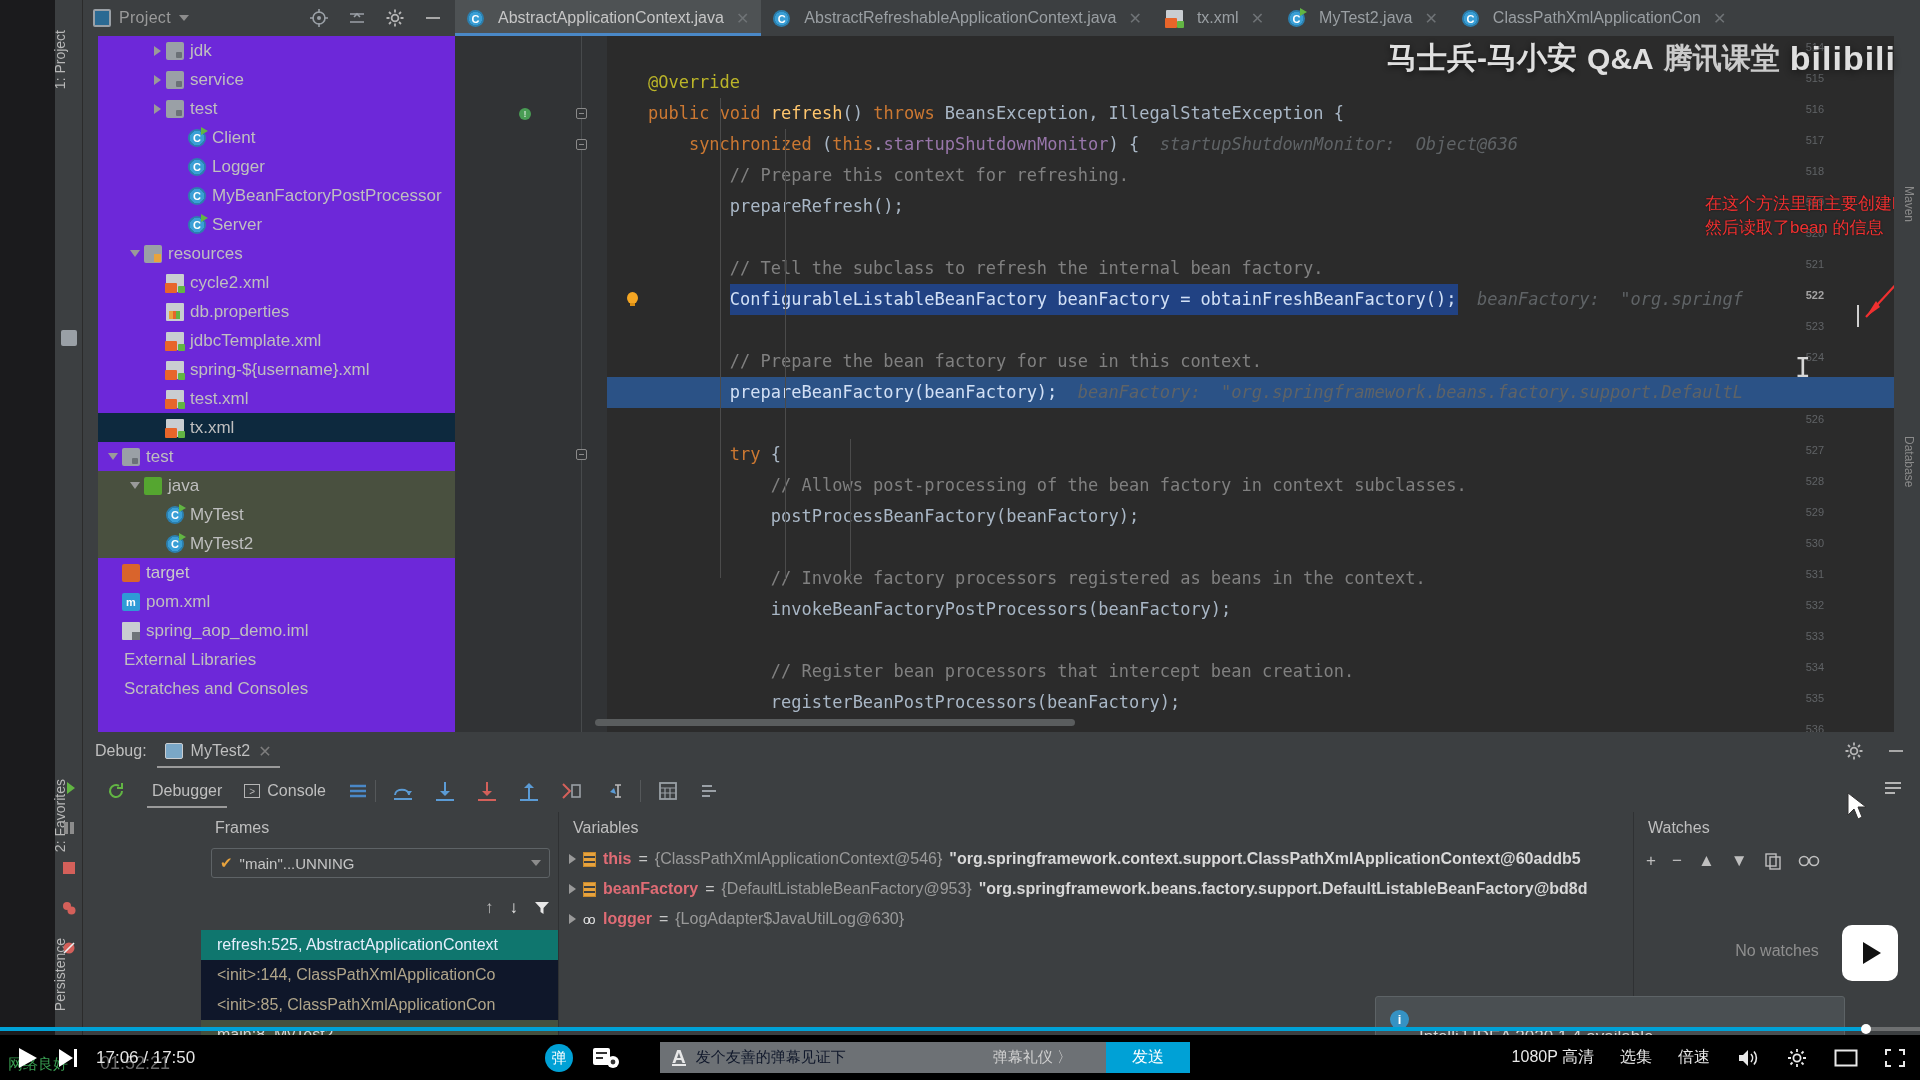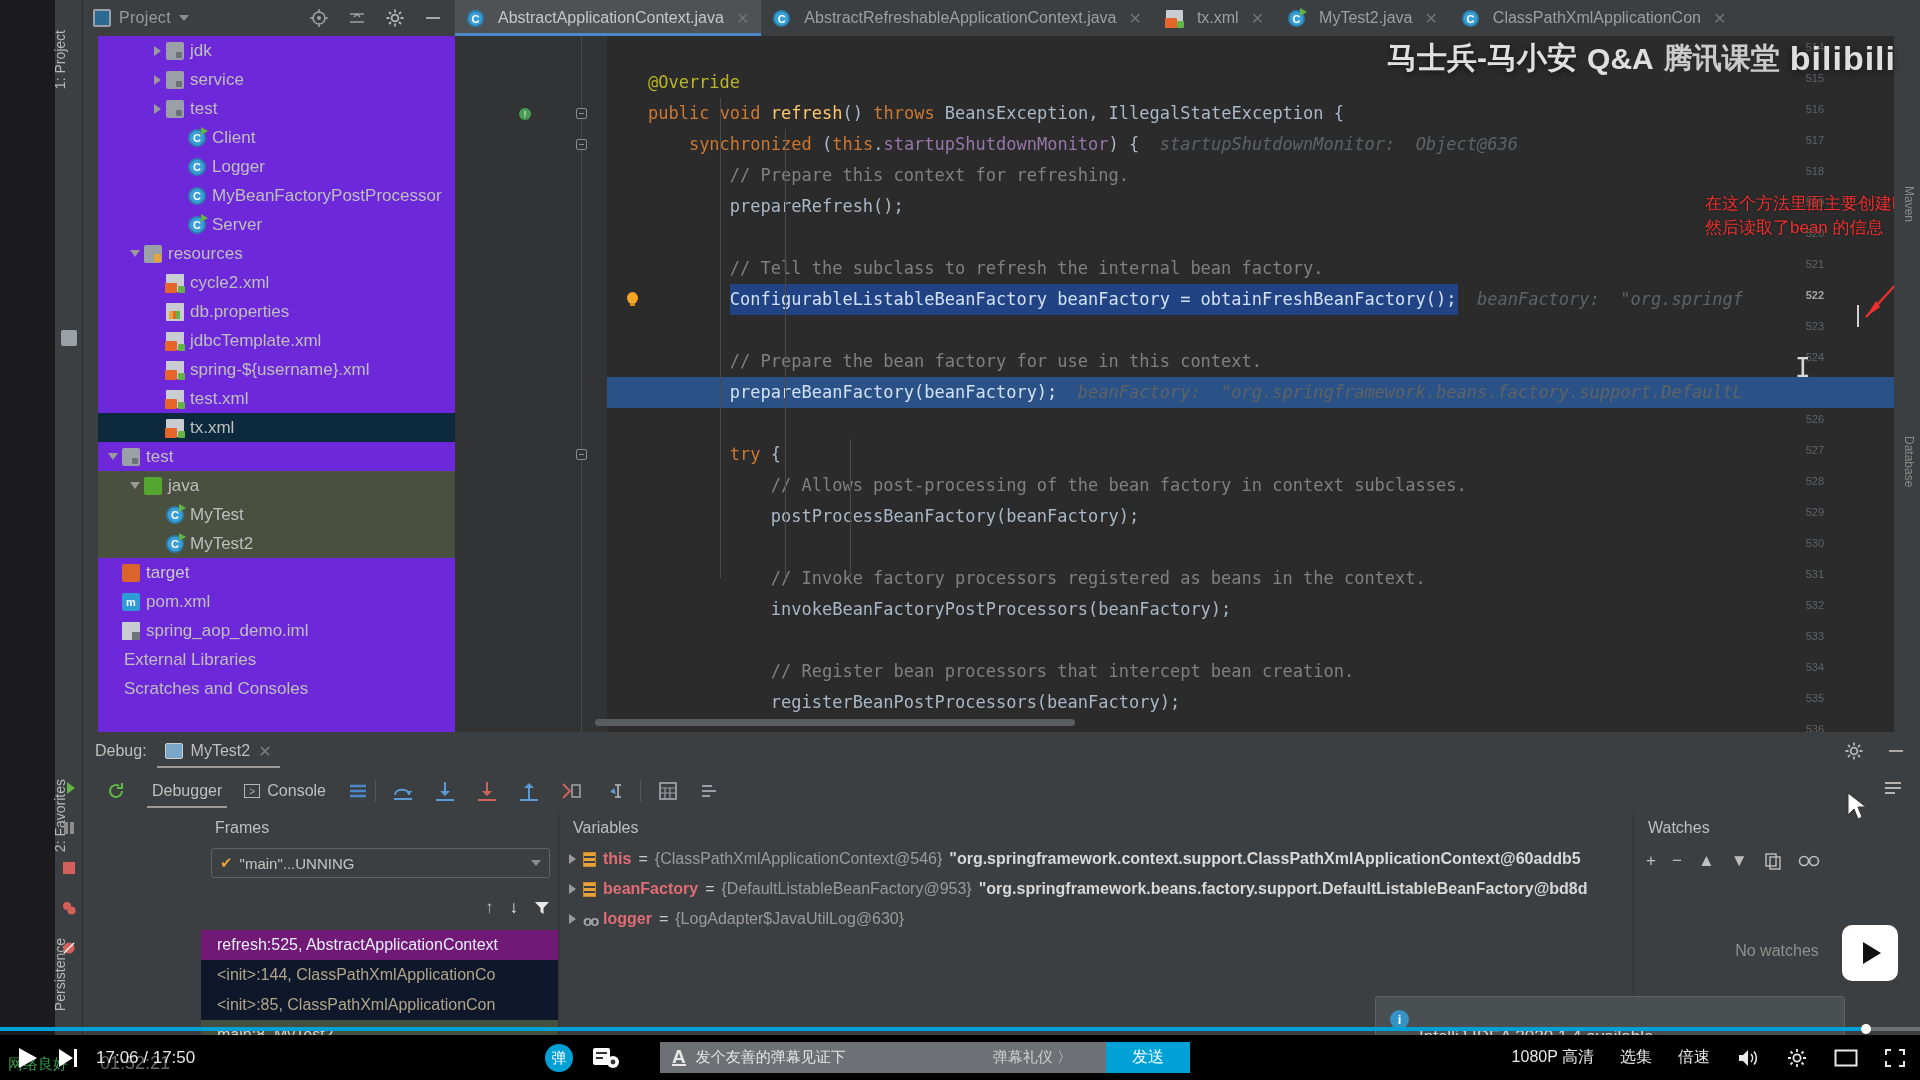--- a/index.html
+++ b/index.html
@@ -140,29 +140,29 @@
   .dt-sep { width:1px; height:22px; background:#55585a; margin:0 6px; }
 
   .dbg-left-strip { position:absolute; left:-28px; top:0; width:28px; height:303px; }
   .ds-icon { position:absolute; left:6px; width:16px; height:16px; }
 
   .panel-title { font-size:16px; color:#bfbfbf; }
   .frames { position:absolute; left:118px; top:80px; width:358px; bottom:0; background:#3c3f41; border-right:1px solid #2f3133;}
   .framehead { height:32px; display:flex; align-items:center; padding-left:14px; }
   .threadsel { margin:4px 8px 0 10px; height:30px; border:1px solid #5e6366; border-radius:3px; display:flex; align-items:center; gap:7px; padding:0 8px; font-size:15px; color:#c5c5c5; background:#3c3f41;}
   .frow { height:30px; display:flex; align-items:center; padding-left:16px; font-size:16px; color:#b0a58a; white-space:nowrap; }
-  .frow.sel { background:#701a75; color:#e6eefc; }
+  .frow.sel { background:#0f766e; color:#e6eefc; }
   .frow.brown { background:#0f172a; }
   .frow.olive { background:#45503f; color:#d5d5d5;}
 
   .variables { position:absolute; left:476px; top:80px; right:287px; bottom:0; background:#3c3f41;}
   .vrow { height:30px; display:flex; align-items:center; gap:7px; padding-left:10px; font-size:16px; white-space:nowrap; }
   .vtri { width:0;height:0;border-top:5px solid transparent;border-bottom:5px solid transparent;border-left:7px solid #9a9a9a; flex:none;}
   .vico { width:13px;height:15px; background:repeating-linear-gradient(#e8a33d 0 3px,#3c3f41 3px 5px); border:1px solid #c98a2c; flex:none;}
-  .vico.oo { background:none; border:none; color:#a3a3a3; font-size:15px; font-weight:bold; letter-spacing:-2px;}
+  .vico.oo { background:none; border:none; color:#e5e5e5; font-size:13px; font-weight:normal; letter-spacing:-2px;}
   .vname { color:#e06c75; font-weight:bold; }
   .veq { color:#c7c7c7; }
   .vval { color:#9a9a9a; }
   .vstr { color:#d8d8d8; font-weight:bold; }
 
   .watches { position:absolute; right:0; top:80px; width:287px; bottom:0; background:#3c3f41; border-left:1px solid #2f3133;}
   .whead { height:32px; display:flex; align-items:center; padding-left:14px;}
   .wtools { height:34px; display:flex; align-items:center; gap:16px; padding-left:12px; color:#bfbfbf; font-size:17px;}
   .wempty { position:absolute; left:0; right:0; top:130px; text-align:center; color:#8f8f8f; font-size:16px;}
 
@@ -187,21 +187,21 @@
   
   .player { position:absolute; left:0; bottom:0; width:1920px; height:45px; background:#000; }
   .prog { position:absolute; left:0; top:-8px; width:1920px; height:4px; background:rgba(255,255,255,.25); }
   .prog-fill { position:absolute; left:0; top:0; height:4px; background:#00a1d6; }
   .prog-knob { position:absolute; top:-3px; width:10px; height:10px; border-radius:50%; background:#fff; }
   .pl-left { position:absolute; left:14px; top:0; height:45px; display:flex; align-items:center; gap:16px; }
   .pl-time { font-size:17px; color:#e6e6e6; }
   .pl-mid { position:absolute; left:545px; top:0; height:45px; display:flex; align-items:center; gap:18px; }
   .danmu-circle { width:28px;height:28px;border-radius:50%;background:#00a1d6;color:#fff;font-size:15px;text-align:center;line-height:28px;}
   .danmu-box { position:absolute; left:660px; top:7px; width:530px; height:31px; background:#6d7175; display:flex; align-items:center; padding-left:12px; gap:10px;}
-  .danmu-ph { font-size:15px; color:#e5e5e5; }
+  .danmu-ph { font-size:15px; color:#0f172a; }
   .danmu-etq { position:absolute; right:118px; font-size:15px; color:#d0d0d0; }
   .send-btn { position:absolute; right:0; top:0; width:84px; height:31px; background:#00a1d6; color:#fff; font-size:16px; display:flex; align-items:center; justify-content:center;}
   .pl-right { position:absolute; right:14px; top:0; height:45px; display:flex; align-items:center; gap:26px; font-size:16px; color:#e8e8e8; }
 
   .bg-green-txt { position:absolute; left:8px; bottom:6px; font-size:15px; color:#3fae5a; opacity:.9;}
   .old-time { position:absolute; left:100px; bottom:6px; font-size:18px; color:#6a6a6a;}
 </style>
 </head>
 <body>
 

